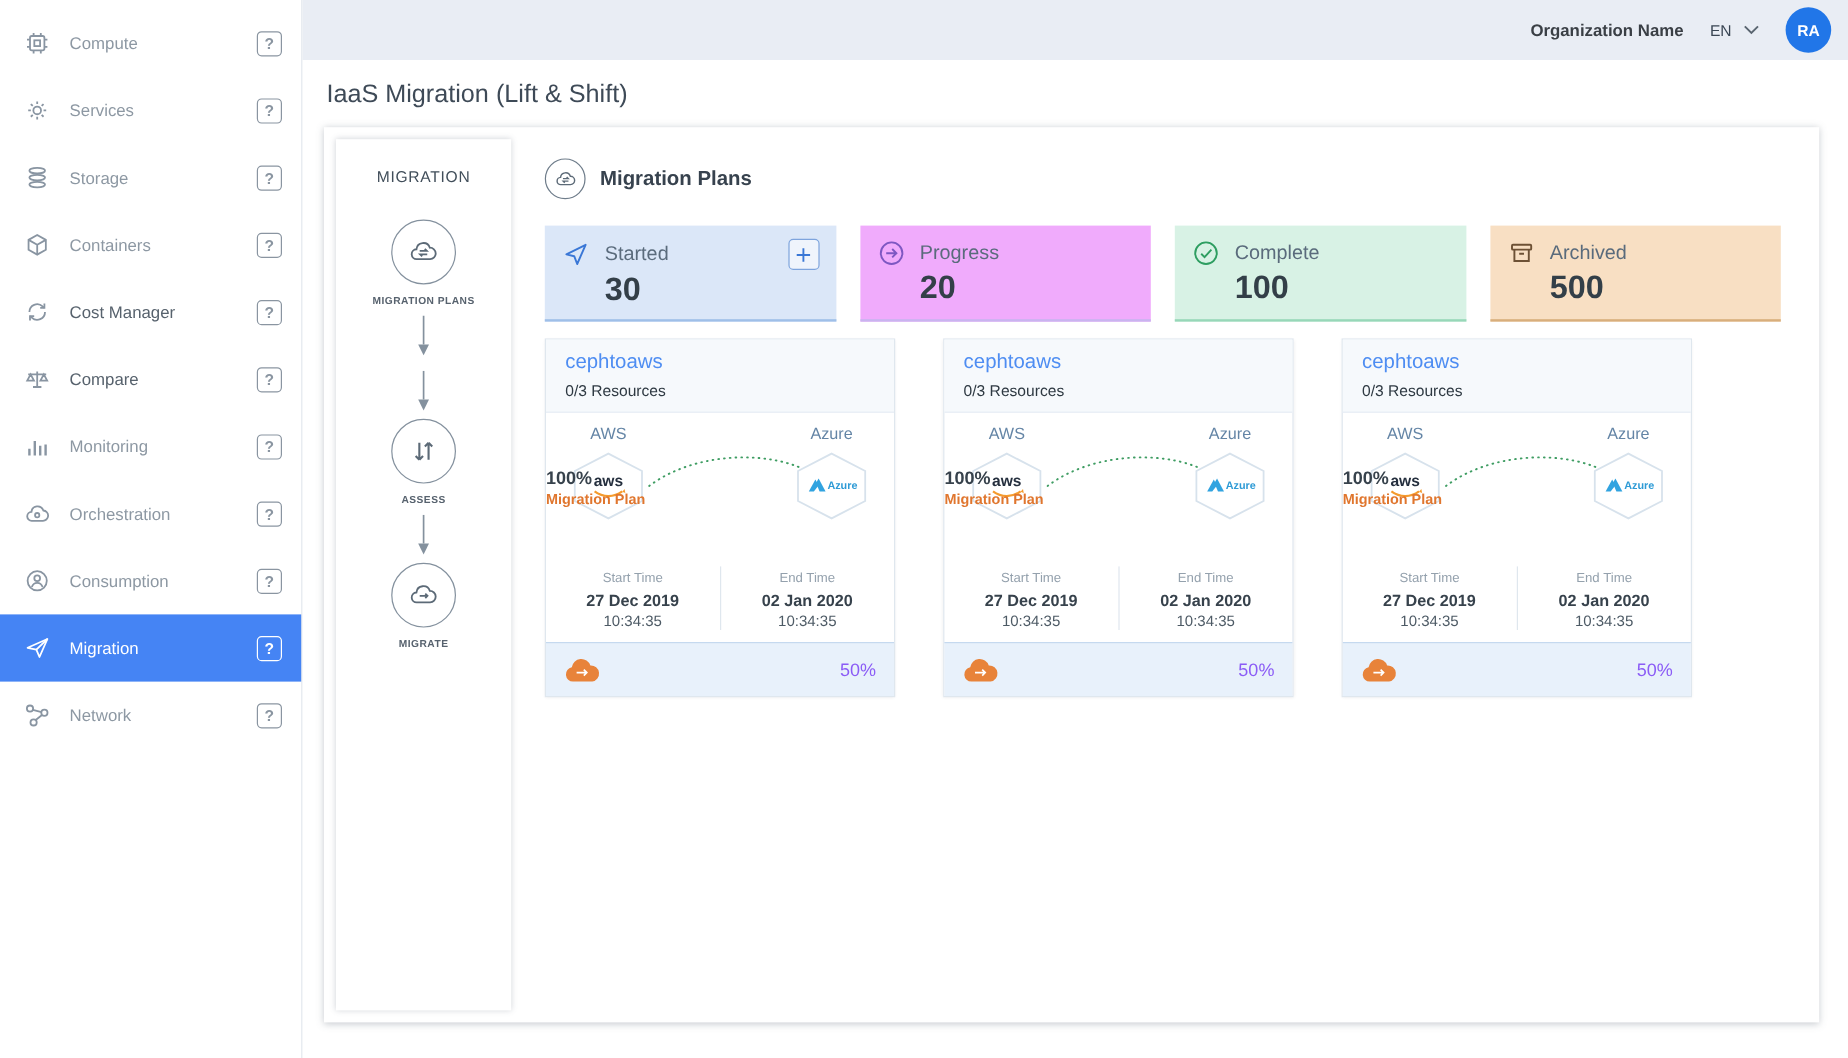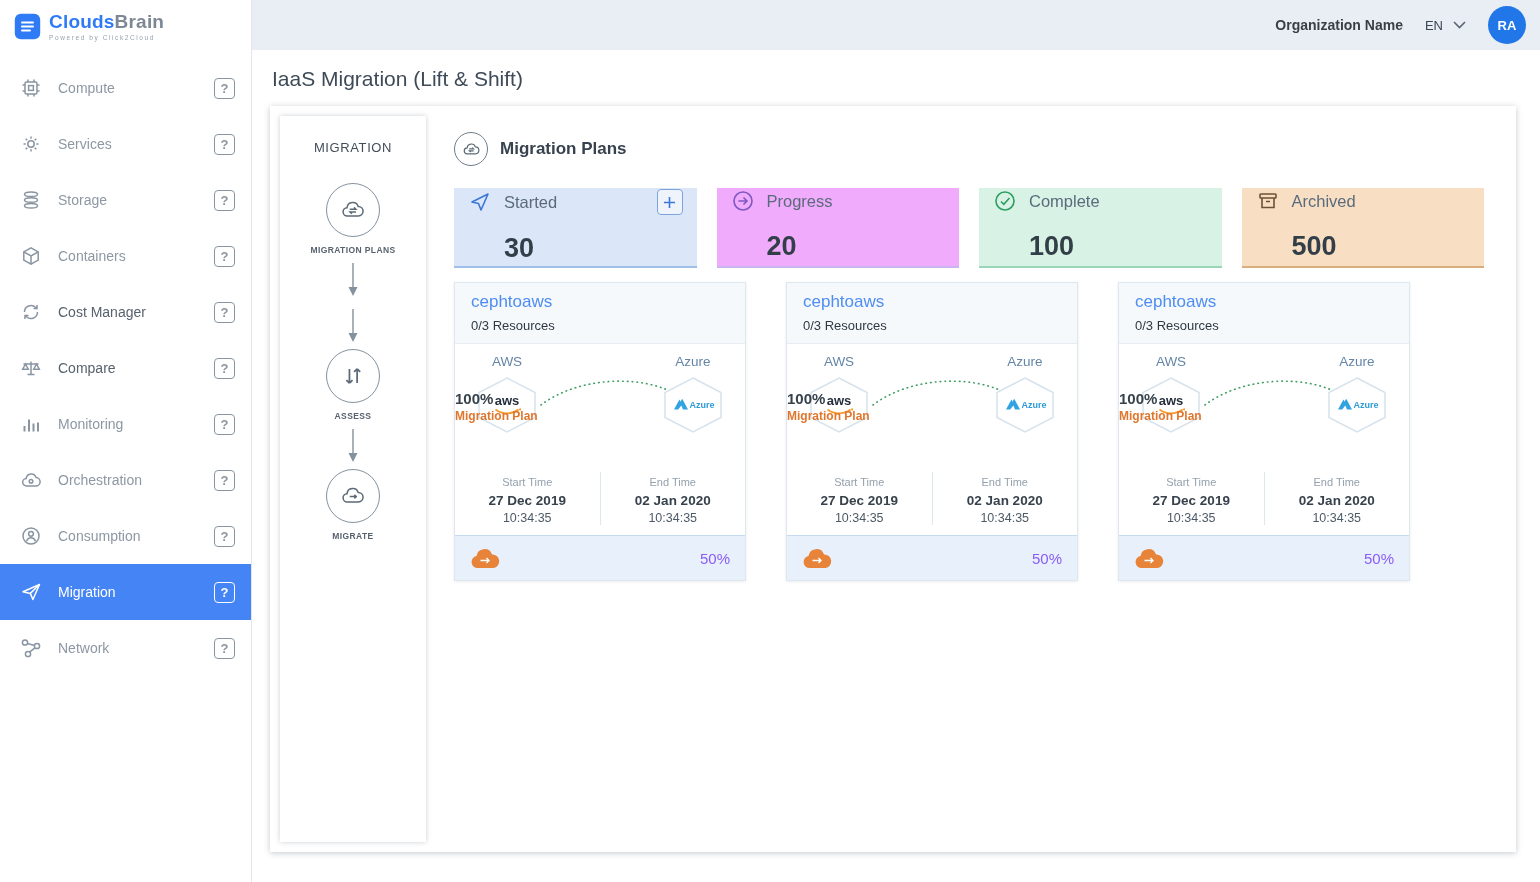--- a/index.html
+++ b/index.html
@@ -52,25 +52,25 @@
 
   .content { flex:1; padding:16px 22px 0 18px; }
   .section-head { display:flex; align-items:center; gap:12px; }
   .section-icon { width:34px; height:34px; border:1.5px solid #6e7c8a; border-radius:50%; color:#5c6a77;
     display:flex; align-items:center; justify-content:center; }
   .section-icon svg { width:19px; height:19px; }
   .section-title { font-size:17px; font-weight:600; color:#37424e; }
 
   
   .stats { display:flex; gap:20px; margin-top:22px; }
-  .stat { flex:1; height:80px; padding:1px 14px 0; border-bottom:2px solid; }
+  .stat { flex:1; height:80px; padding:11px 14px 0; border-bottom:2px solid; }
   .stat-top { display:flex; align-items:center; gap:12px; }
   .stat-top svg { width:24px; height:24px; }
   .stat-label { font-size:16.5px; color:#5a6b7c; }
-  .stat-value { font-size:27px; font-weight:600; color:#333f48; margin:18px 0 0 36px; }
+  .stat-value { font-size:27px; font-weight:600; color:#333f48; margin:1px 0 0 36px; }
   .s-started  { background:#dbe7f8; border-color:#9fbfe8; } .s-started  .stat-top svg { color:#3a77d6; }
   .s-progress { background:#f0abfc; border-color:#c9b4ef; } .s-progress .stat-top svg { color:#7e57c2; }
   .s-complete { background:#d8f2e5; border-color:#97d7b8; } .s-complete .stat-top svg { color:#2e9e61; }
   .s-archived { background:#f8dfc3; border-color:#d8ae7c; } .s-archived .stat-top svg { color:#6d5135; }
   .plus-btn { margin-left:auto; width:26px; height:26px; border:1.5px solid #7ea4dd; border-radius:4px;
     background:rgba(255,255,255,.55); color:#3a77d6; display:flex; align-items:center; justify-content:center; cursor:pointer; }
   .plus-btn svg { width:13px; height:13px; }
 
   
   .plans { display:flex; gap:40px; margin-top:14px; }
@@ -97,30 +97,20 @@
     align-items:center; justify-content:space-between; padding:0 15px; }
   .plan-foot .pct { font-size:15px; color:#8b5cf6; }
   svg text { font-family:"Liberation Sans", sans-serif; }
 </style>
 </head>
 <body>
 
 <div class="app">
 
   <aside class="sidebar">
-    <div class="brand">
-      <svg width="27" height="27" viewBox="0 0 27 27">
-        <rect x="0.8" y="0.8" width="25.4" height="25.4" rx="6" fill="#2f7bf5"></rect>
-        <path d="M8 9.5h11M8 13.5h11M8 17.5h8" stroke="#fff" stroke-width="2" stroke-linecap="round" fill="none"></path>
-      </svg>
-      <div class="brand-text">
-        <div class="brand-name"><span class="p1">Clouds</span><span class="p2">Brain</span></div>
-        <div class="brand-tagline">Powered by Click2Cloud</div>
-      </div>
-    </div>
 
     <nav class="nav">
       <div class="nav-item">
         <span class="nav-icon">
             <svg viewBox="0 0 22 22" fill="none" stroke="currentColor" stroke-width="1.5">
               <rect x="5" y="5" width="12" height="12" rx="1.5"></rect>
               <rect x="8.6" y="8.6" width="4.8" height="4.8"></rect>
               <path d="M8 5V2.5M14 5V2.5M8 19.5V17M14 19.5V17M5 8H2.5M5 14H2.5M19.5 8H17M19.5 14H17"></path>
             </svg>
           </span>

